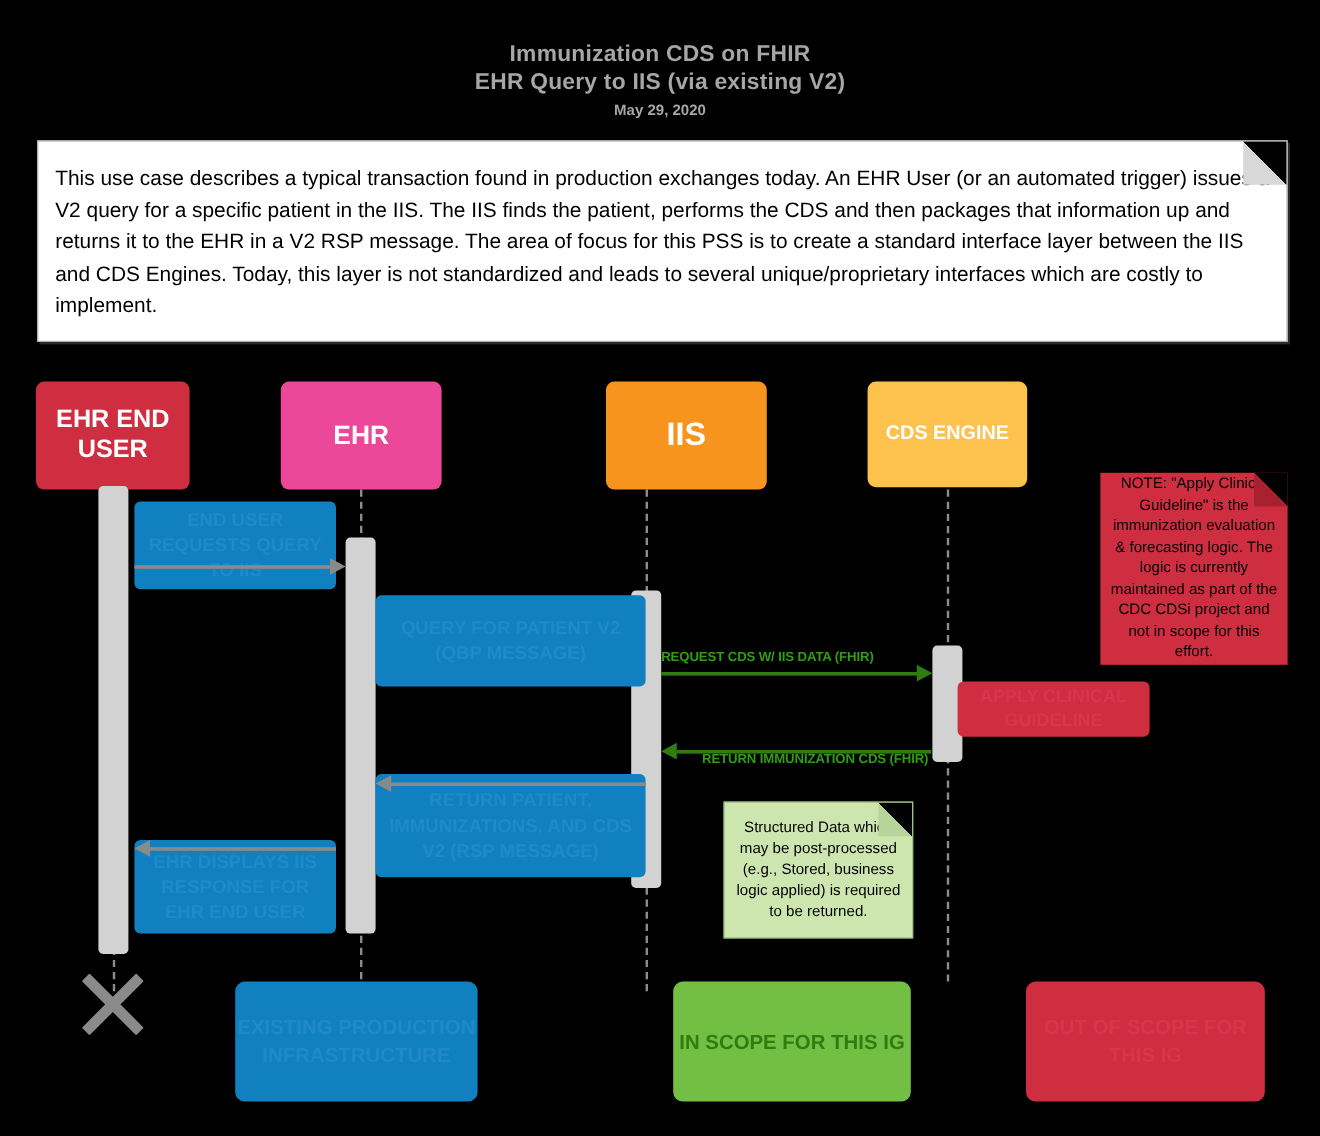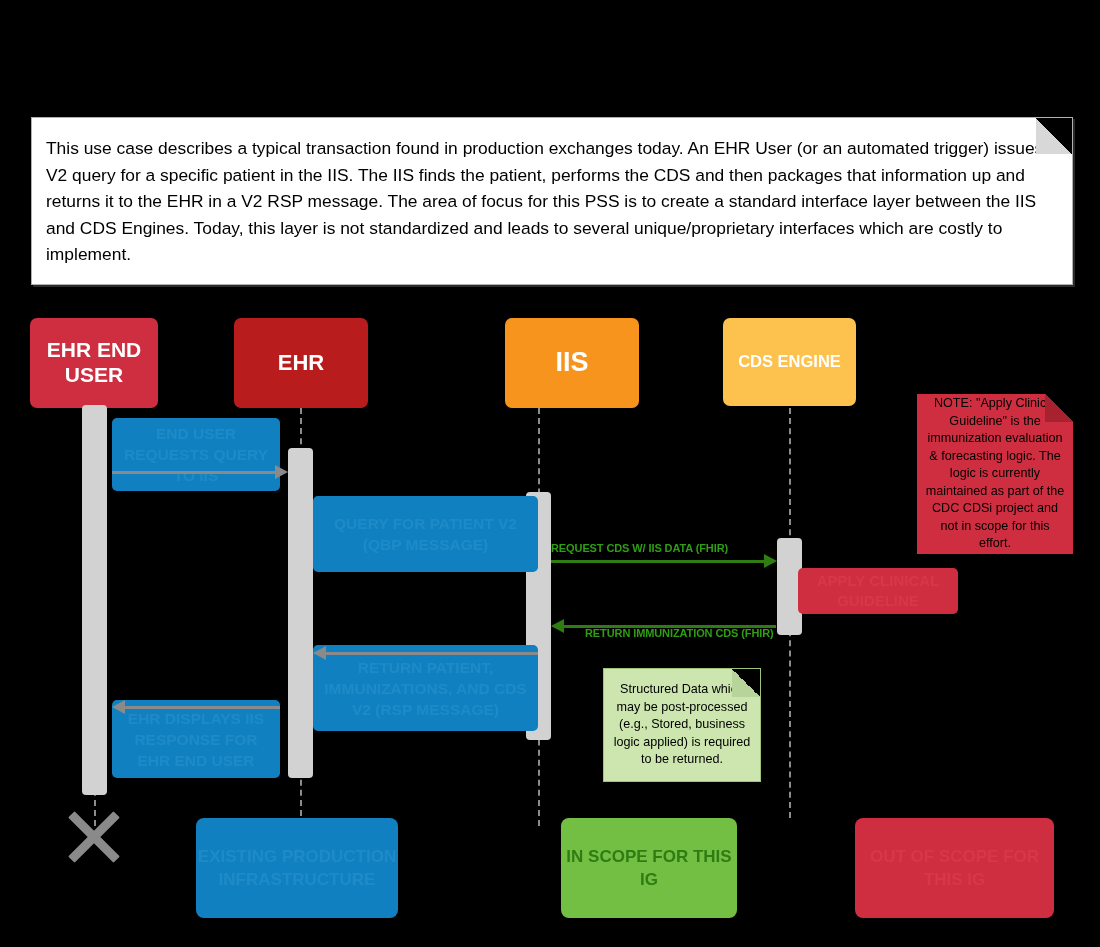--- a/index.html
+++ b/index.html
@@ -33,21 +33,21 @@
     background: linear-gradient(225deg, #000 0 50%, #d8d8d8 50% 100%);
   }
 
   
   .actor {
     position: absolute; border-radius: 7px; color: #fff; font-weight: bold;
     display: flex; align-items: center; justify-content: center; text-align: center;
     line-height: 1.18;
   }
   .actor.a0 { left: 30px;  top: 318px; width: 128px; height: 90px; background: #cf2e40; font-size: 21px; }
-  .actor.a1 { left: 234px; top: 318px; width: 134px; height: 90px; background: #b91c1c; font-size: 22px; }
+  .actor.a1 { left: 234px; top: 318px; width: 134px; height: 90px; background: #ec4899; font-size: 22px; }
   .actor.a2 { left: 471px; top: 318px; width: 134px; height: 90px; background: #f7941e; font-size: 27px; margin-left: 34px; }
   .actor.a3 { left: 723px; top: 318px; width: 133px; height: 88px; background: #fdc košu; }
   .actor.a3 { left: 723px; top: 318px; width: 133px; height: 88px; background: #fdc14e; font-size: 16.5px; }
 
   
   .lifeline {
     position: absolute; width: 0; border-left: 2px dashed #8c8c8c;
   }
   
   .activation { position: absolute; background: #d2d2d2; border-radius: 4px; }
@@ -113,20 +113,25 @@
   }
   .legend.blue  { background: #1180c0; color: #1f8ac8; }
   .legend.green { background: #72bf44; color: #2f7d12; }
   .legend.red   { background: #cf2e40; color: #d6374a; }
 </style>
 </head>
 <body>
 
 <div id="canvas">
 
+  <div class="title-block">
+    <div class="title-l1">Immunization CDS on FHIR</div>
+    <div class="title-l2">EHR Query to IIS (via existing V2)</div>
+    <div class="title-date">May 29, 2020</div>
+  </div>
 
   <div class="desc-box">
     <div class="desc-fold"></div>
     <div>This use case describes a typical transaction found in production exchanges today. An EHR User (or an automated trigger) issues a V2 query for a specific patient in the IIS.  The IIS finds the patient, performs the CDS and then packages that information up and returns it to the EHR in a V2 RSP message.  The area of focus for this PSS is to create a standard interface layer between the IIS and CDS Engines. Today, this layer is not standardized and leads to several unique/proprietary interfaces which are costly to implement.</div>
   </div>
 
   <div class="lifeline" style="left:94px; top:408px; height:418px;"></div>
   <div class="lifeline" style="left:300px; top:408px; height:418px;"></div>
   <div class="lifeline" style="left:538px; top:408px; height:418px;"></div>
   <div class="lifeline" style="left:789px; top:408px; height:410px;"></div>
@@ -194,20 +199,20 @@
   </div>
 
   <div class="xmark" style="left:62px; top:805px; width:64px; height:64px;">
     <span class="s1"></span>
       <span class="s2"></span>
   </div>
 
   <div class="legend blue" style="left:196px; top:818px; width:202px; height:100px;">
     <span>EXISTING PRODUCTION INFRASTRUCTURE</span>
   </div>
-  <div class="legend green" style="left:561px; top:818px; width:176px; height:100px;">
+  <div class="legend green" style="left:561px; top:818px; width:198px; height:100px;text-align:right;">
     <span>IN SCOPE FOR  THIS IG</span>
   </div>
   <div class="legend red" style="left:855px; top:818px; width:199px; height:100px;">
     <span>OUT OF SCOPE FOR THIS IG</span>
   </div>
 
 </div>
 
 </body></html>

